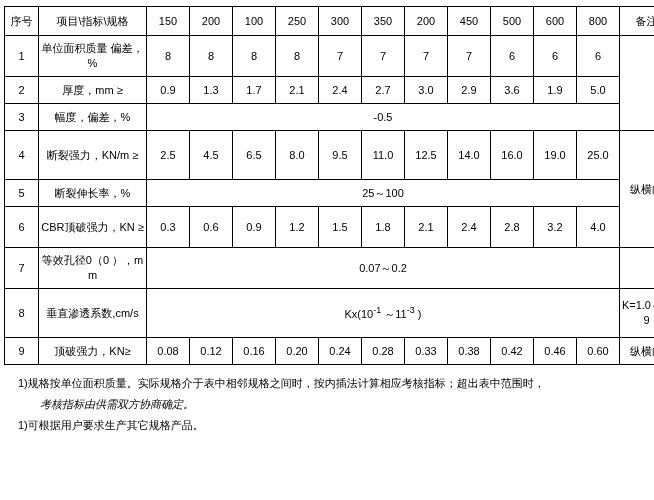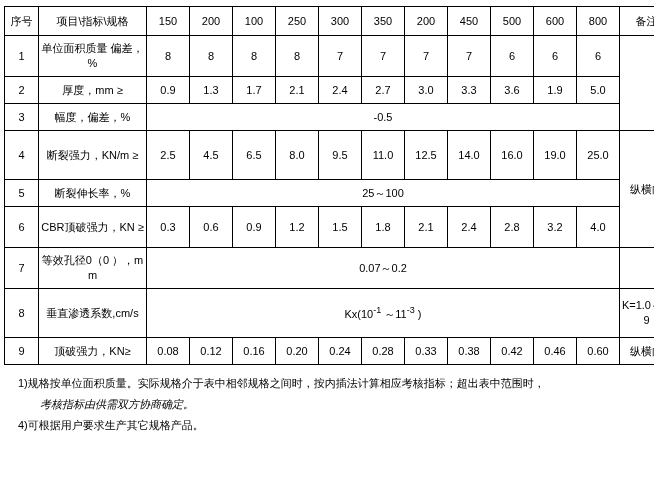--- a/index.html
+++ b/index.html
@@ -138,21 +138,21 @@
       <tr class="row-h2">
         <td>2</td>
         <td class="item-cell">厚度，mm ≥</td>
         <td>0.9</td>
         <td>1.3</td>
         <td>1.7</td>
         <td>2.1</td>
         <td>2.4</td>
         <td>2.7</td>
         <td>3.0</td>
-        <td>3.3</td>
+        <td>2.9</td>
         <td>3.6</td>
         <td>1.9</td>
         <td>5.0</td>
       </tr>
 
       <tr class="row-h3">
         <td>3</td>
         <td class="item-cell">幅度，偏差，%</td>
         <td colspan="11">-0.5</td>
       </tr>
@@ -226,16 +226,16 @@
         <td>0.60</td>
         <td>纵横向</td>
       </tr>
 
     </tbody>
   </table>
 
   <div class="notes">
     <div>1)规格按单位面积质量。实际规格介于表中相邻规格之间时，按内插法计算相应考核指标；超出表中范围时，</div>
     <div class="indent">考核指标由供需双方协商确定。</div>
-    <div>4)可根据用户要求生产其它规格产品。</div>
+    <div>1)可根据用户要求生产其它规格产品。</div>
   </div>
 
 </div>
 
 </body></html>

